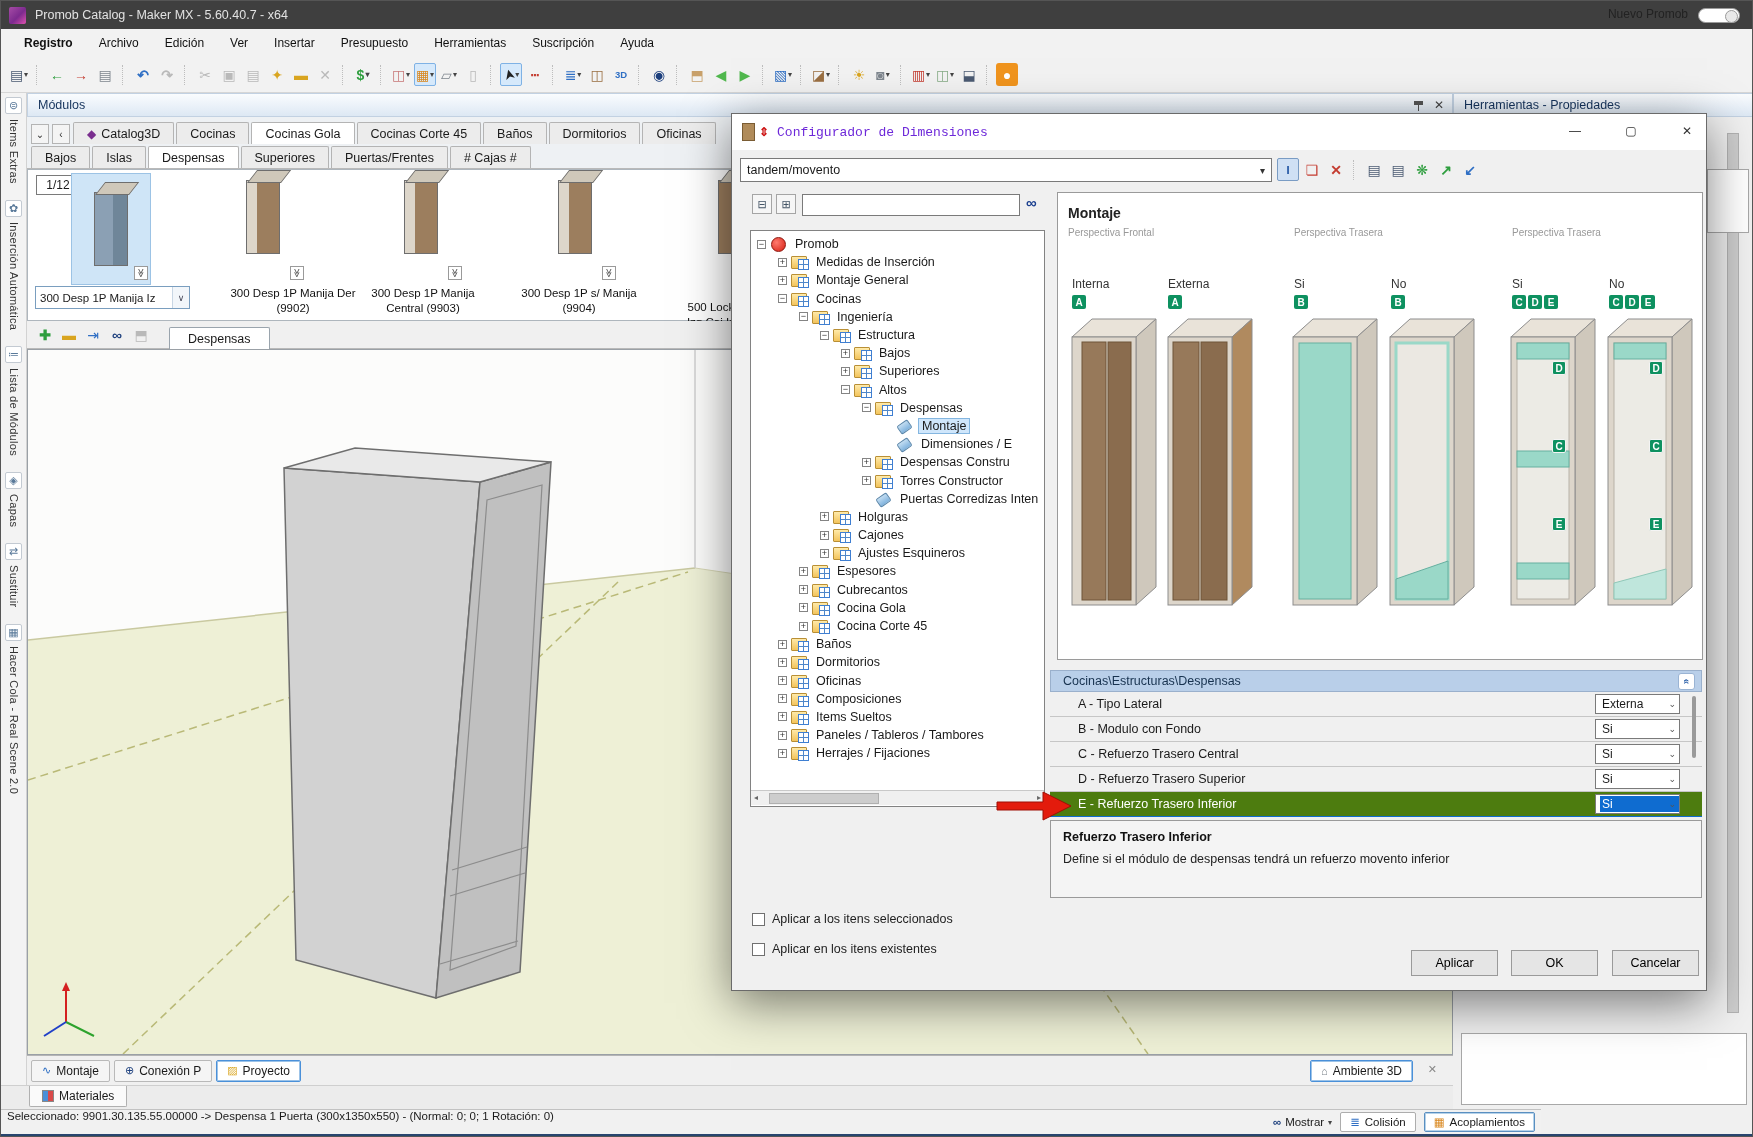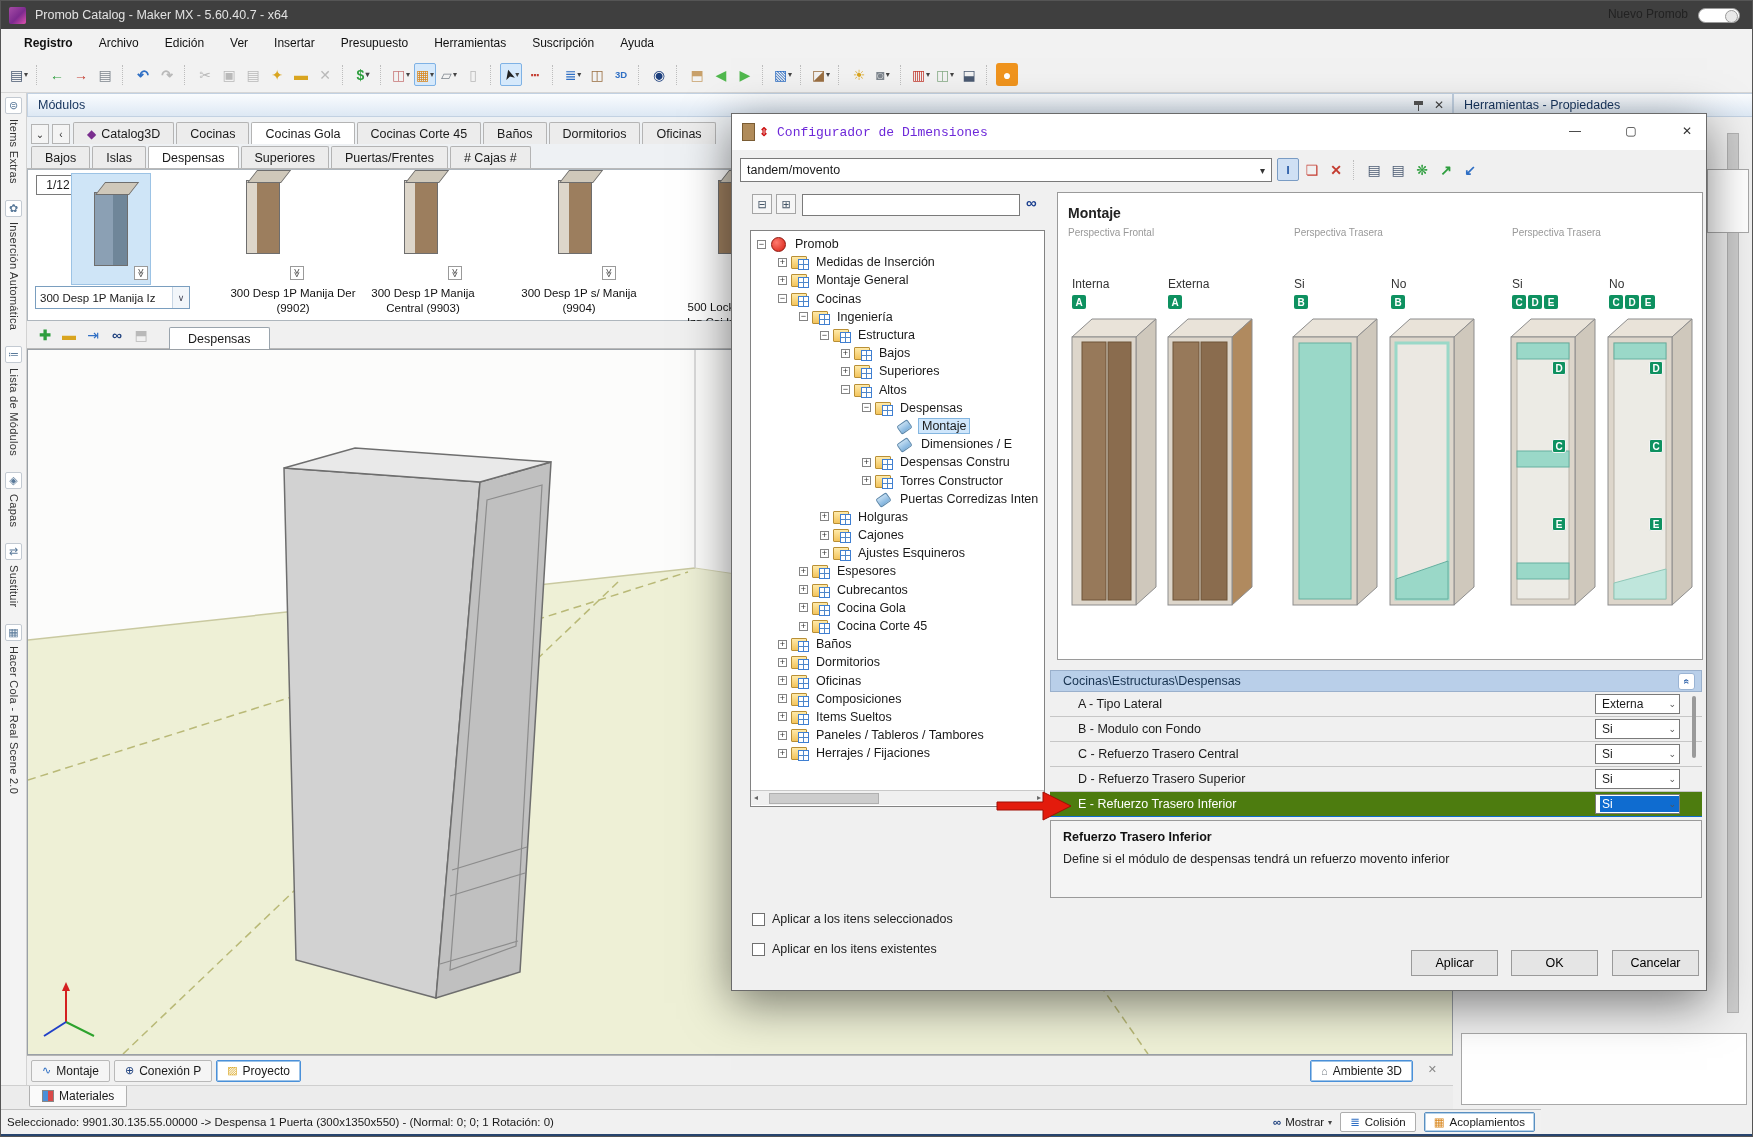--- a/index.html
+++ b/index.html
@@ -117,21 +117,21 @@
   .bticon { font-size:11px; }
   .ambbtn { position:absolute; right:40px; top:4px; display:inline-flex; align-items:center; gap:5px; padding:3px 10px;
             background:#fff; border:1px solid #4a90d9; box-shadow:inset 0 0 0 1px #9cc3e8; border-radius:2px; }
   .ambx { position:absolute; right:16px; top:7px; color:#888; font-size:11px; }
   .matrow { position:absolute; left:0; top:1084px; width:1452px; height:24px; background:#ececec; border-top:1px solid #cfcfcf; }
   .mattab { position:absolute; left:28px; top:0; display:inline-flex; align-items:center; gap:5px; padding:3px 12px;
             background:#fafafa; border:1px solid #b0b0b0; border-top:none; border-radius:0 0 2px 2px; }
   .maticon { width:12px; height:12px; border:1px solid #888;
              background:linear-gradient(90deg,#4a90d9 0 50%,#d94a4a 50% 100%); }
   .statusbar { position:absolute; left:0; top:1108px; width:1540px; height:25px; background:#f1f1f1;
-               border-top:1px solid #c2c2c2; display:flex; align-items:center; padding-left:6px; font-size:11.5px; }
+               border-top:1px solid #c2c2c2; display:flex; padding-left:6px; font-size:11.5px; }
   .statusright { position:absolute; right:6px; top:2px; display:flex; align-items:center; gap:8px; }
   .sbtn { display:inline-flex; align-items:center; gap:5px; padding:2px 9px; background:#fff; border:1px solid #adadad; border-radius:2px; }
   .sbtn.hl { border-color:#5a8fc0; box-shadow:inset 0 0 0 1px #b5d2ea; }
   .bottomedge { position:absolute; left:0; top:1133px; width:1753px; height:4px; background:#28456e; }
 
   
   .dialog { position:absolute; left:730px; top:112px; width:976px; height:878px; background:#f0f0f0;
             border:1px solid #6a6a6a; box-shadow:0 12px 45px rgba(0,0,0,.5); z-index:40; }
   .dtitle { position:absolute; left:0; top:0; width:100%; height:36px; background:#fff; display:flex; align-items:center; }
   .dico { width:13px; height:18px; background:#b08b5a; border:1px solid #7a5c33; margin:0 4px 0 10px; }

